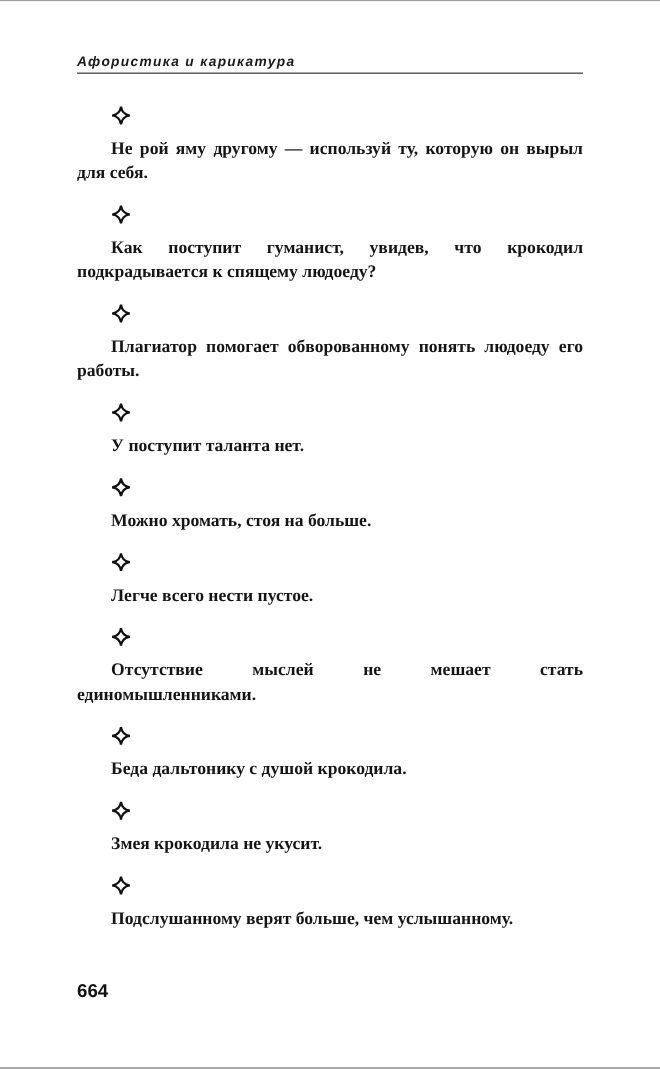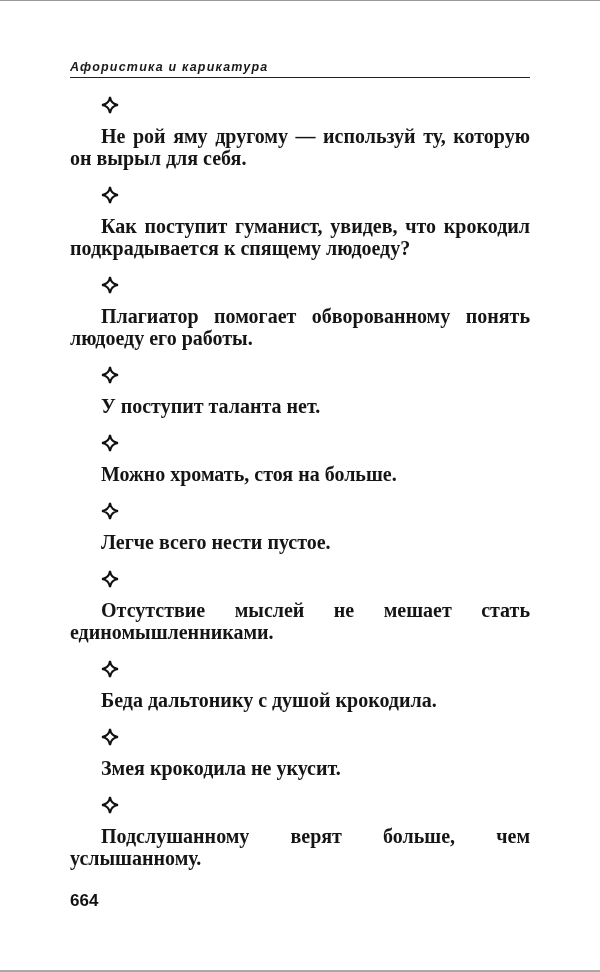--- a/index.html
+++ b/index.html
@@ -3,34 +3,34 @@
 <meta charset="utf-8">
 <style>
   html, body { margin: 0; padding: 0; }
   body {
     width: 600px; height: 972px; background: #ffffff; position: relative; overflow: hidden;
     color: #111111;
   }
   .edge-top { position: absolute; left: 0; top: 0; width: 600px; height: 1px; background: #9a9a9a; }
   .edge-bottom { position: absolute; left: 0; top: 970px; width: 600px; height: 2px; background: #a8a8a8; }
   .running-head {
-    position: absolute; left: 70px; top: 60px; width: 460px;
+    position: absolute; left: 70px; top: 49px; width: 460px;
     border-bottom: 1.5px solid #222;
     height: 17px;
   }
   .running-head span {
     font-family: "Liberation Sans", sans-serif; font-style: italic; font-weight: bold;
     font-size: 12.5px; letter-spacing: 1.2px; color: #1a1a1a; line-height: 15px; display: block;
   }
   .content { position: absolute; left: 70px; top: 96px; width: 460px; }
   .entry { margin: 0; }
   .star { display: block; margin-left: 31px; width: 18px; height: 18px; }
   .star svg { display: block; }
   .aph {
-    font-family: "Liberation Serif", serif; font-weight: bold; font-size: 20px;
+    font-family: "Liberation Serif", serif; font-weight: bold; font-size: 16px;
     line-height: 22px; text-indent: 31px; margin: 11px 0 0 0; text-align: justify;
     color: #151515;
   }
   .entry + .entry { margin-top: 17px; }
   .entry.one-line + .entry { margin-top: 17px; }
   .folio {
     position: absolute; left: 70px; top: 891px;
     font-family: "Liberation Sans", sans-serif; font-weight: bold;
     font-size: 17px; color: #111;
   }

